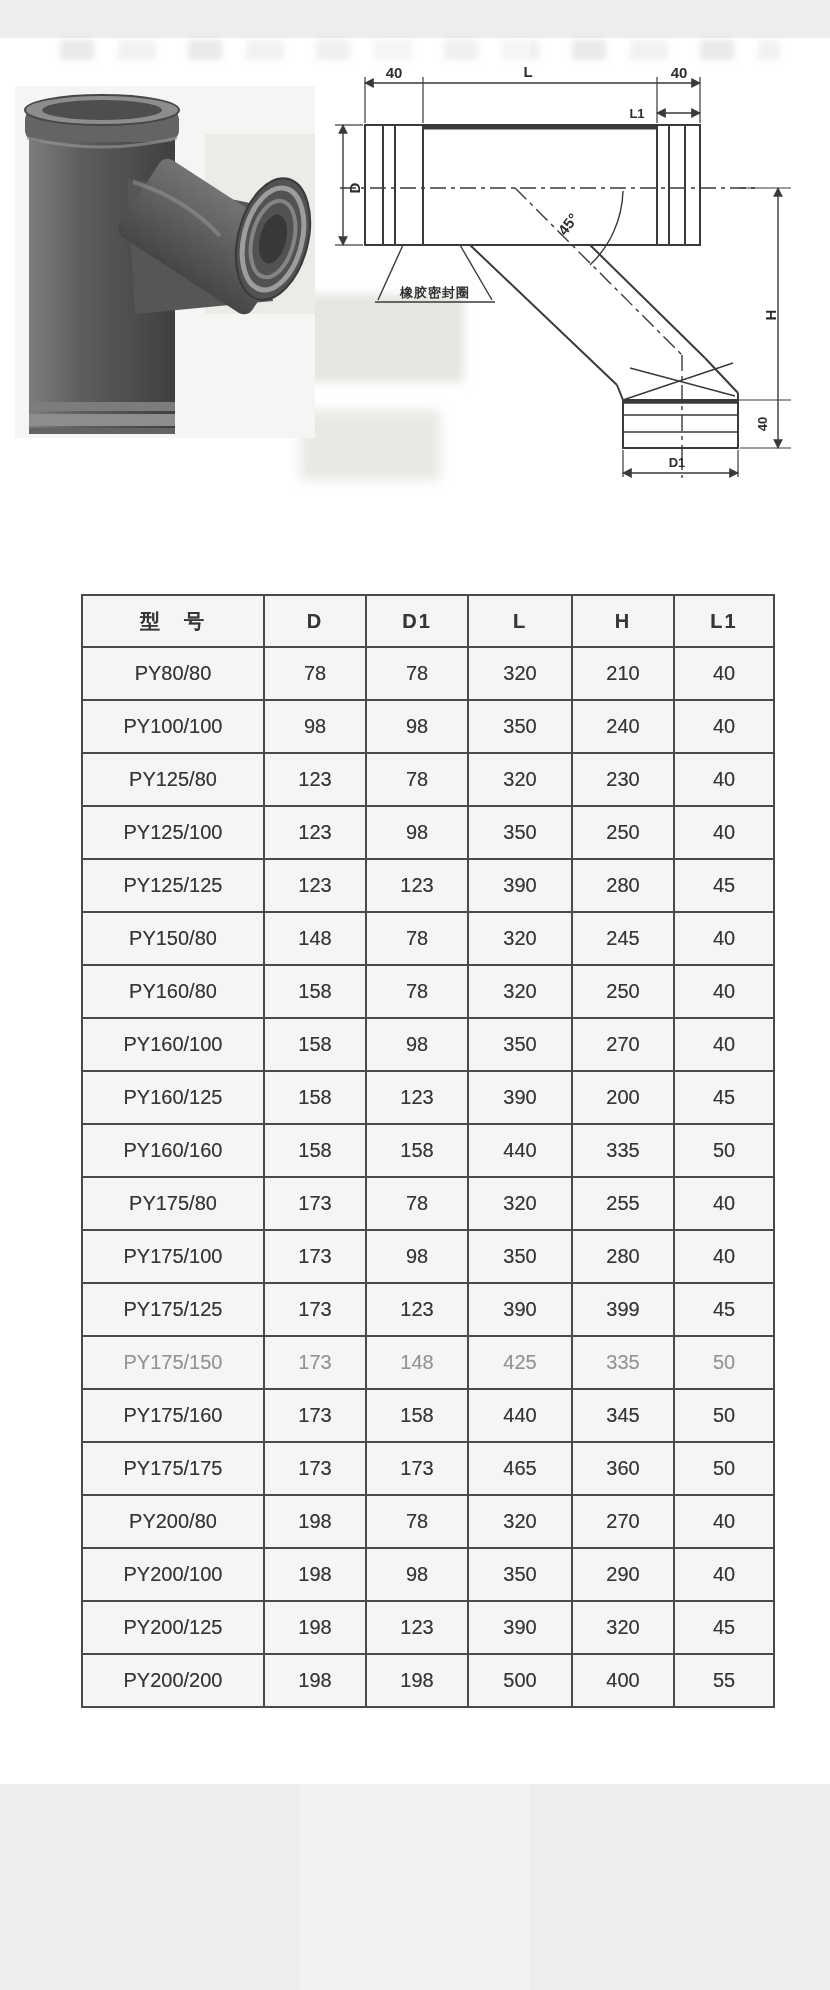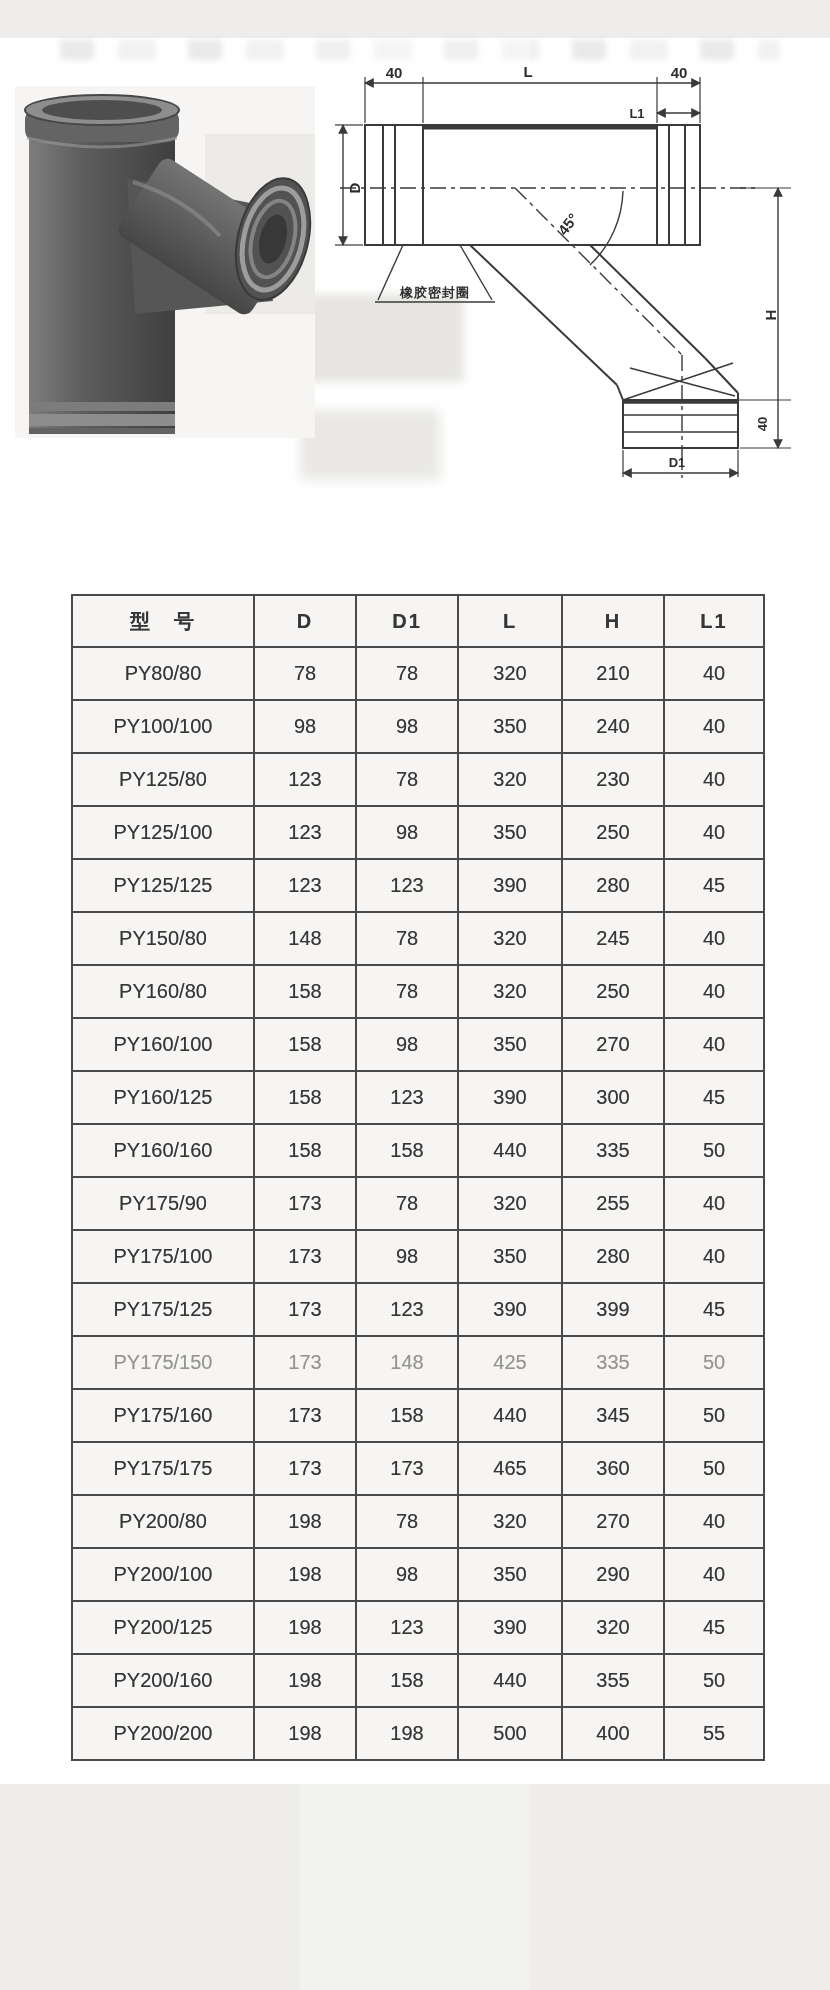--- a/index.html
+++ b/index.html
@@ -25,21 +25,21 @@
   .bleed-block2{position:absolute;left:300px;top:372px;width:140px;height:70px;background:#e9e8e5;filter:blur(6px);}
 
   .photo-svg{position:absolute;left:15px;top:48px;}
   .drawing-svg{position:absolute;left:285px;top:25px;}
 
   .dim-text{font-family:"Liberation Sans",sans-serif;font-size:15px;fill:#2e2e2e;font-weight:bold;}
   .dim-text-sm{font-family:"Liberation Sans",sans-serif;font-size:13px;fill:#2e2e2e;font-weight:bold;}
   .cjk-text{font-family:"Liberation Sans","DejaVu Sans",sans-serif;font-size:13px;fill:#2e2e2e;font-weight:bold;letter-spacing:1px;}
 
   table.spec{
-    position:absolute;left:71px;top:556px;
+    position:absolute;left:81px;top:556px;
     width:692px;border-collapse:collapse;table-layout:fixed;
     background:#f6f5f3;
   }
   table.spec th, table.spec td{
     border:2px solid #4a4a4a;
     text-align:center;vertical-align:middle;
     font-size:20px;color:#363636;
     font-family:"Liberation Sans",sans-serif;
     text-shadow:0 0 .6px rgba(60,60,60,.55);
     padding:0;
@@ -255,33 +255,33 @@
           <td>98</td>
           <td>350</td>
           <td>270</td>
           <td>40</td>
         </tr>
         <tr>
           <td>PY160/125</td>
           <td>158</td>
           <td>123</td>
           <td>390</td>
-          <td>300</td>
+          <td>200</td>
           <td>45</td>
         </tr>
         <tr>
           <td>PY160/160</td>
           <td>158</td>
           <td>158</td>
           <td>440</td>
           <td>335</td>
           <td>50</td>
         </tr>
         <tr>
-          <td>PY175/90</td>
+          <td>PY175/80</td>
           <td>173</td>
           <td>78</td>
           <td>320</td>
           <td>255</td>
           <td>40</td>
         </tr>
         <tr>
           <td>PY175/100</td>
           <td>173</td>
           <td>98</td>
@@ -339,28 +339,20 @@
         </tr>
         <tr>
           <td>PY200/125</td>
           <td>198</td>
           <td>123</td>
           <td>390</td>
           <td>320</td>
           <td>45</td>
         </tr>
         <tr>
-          <td>PY200/160</td>
-          <td>198</td>
-          <td>158</td>
-          <td>440</td>
-          <td>355</td>
-          <td>50</td>
-        </tr>
-        <tr>
           <td>PY200/200</td>
           <td>198</td>
           <td>198</td>
           <td>500</td>
           <td>400</td>
           <td>55</td>
         </tr>
       </tbody>
   </table>
 

